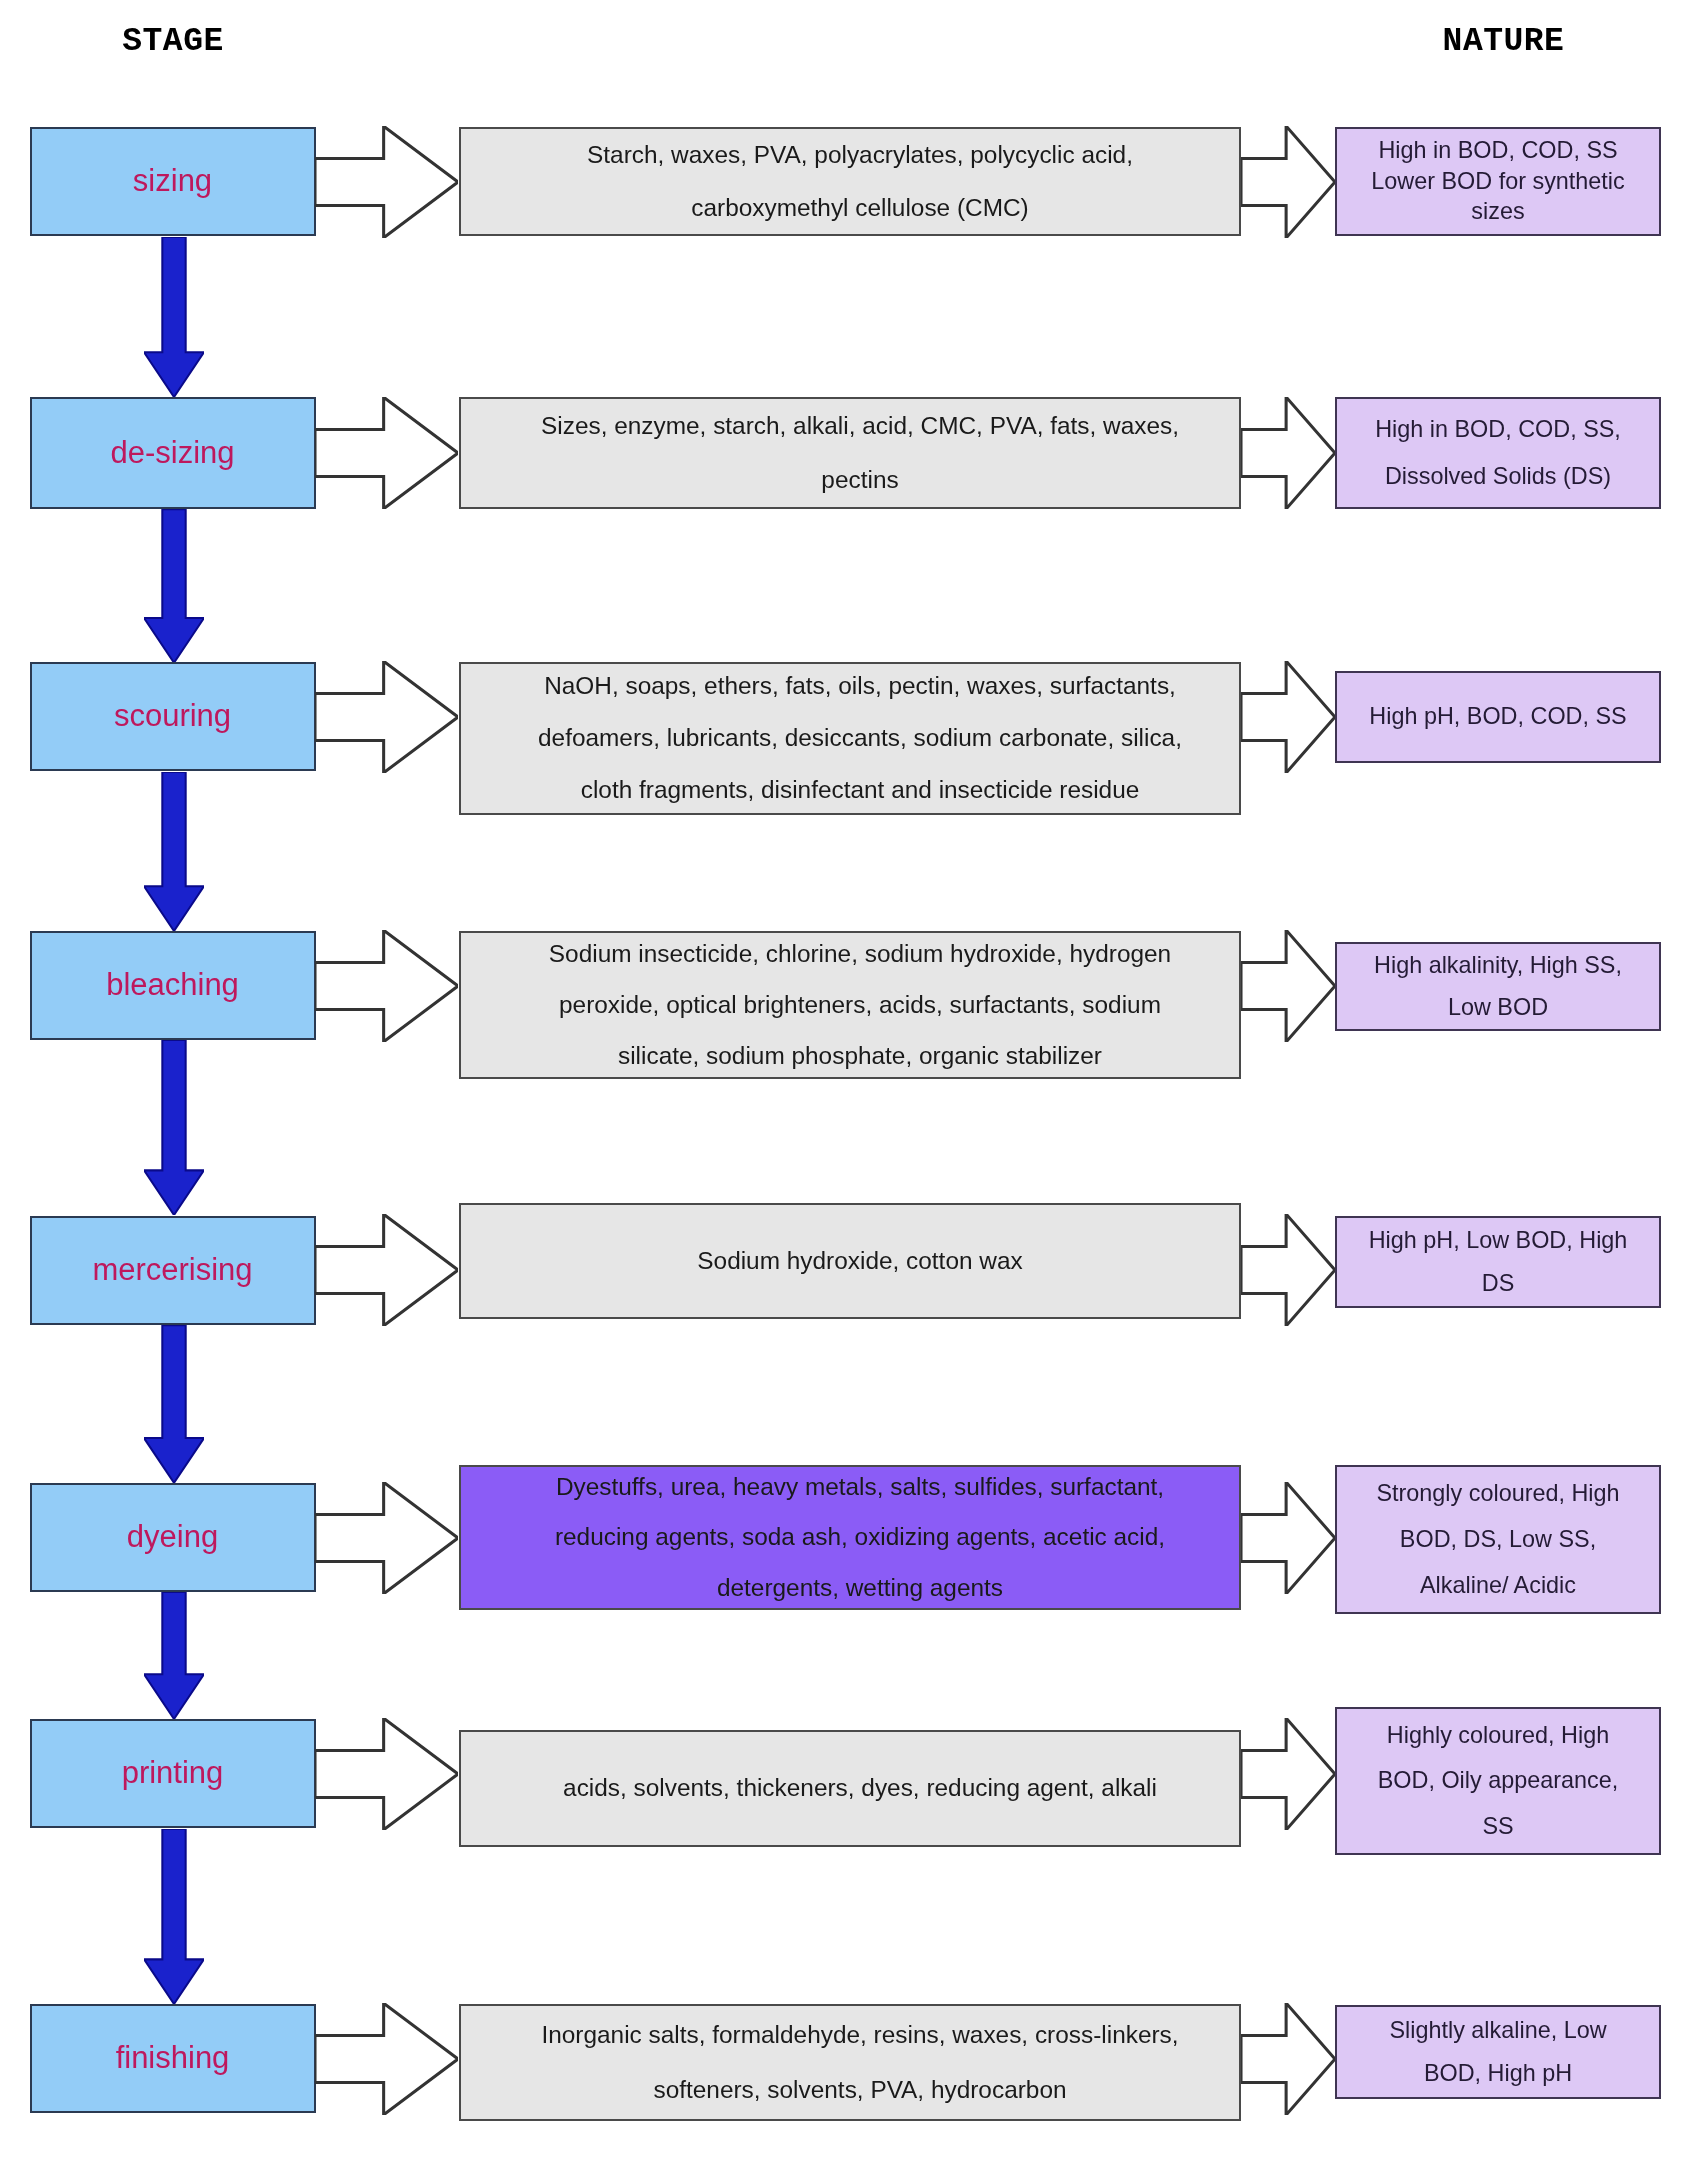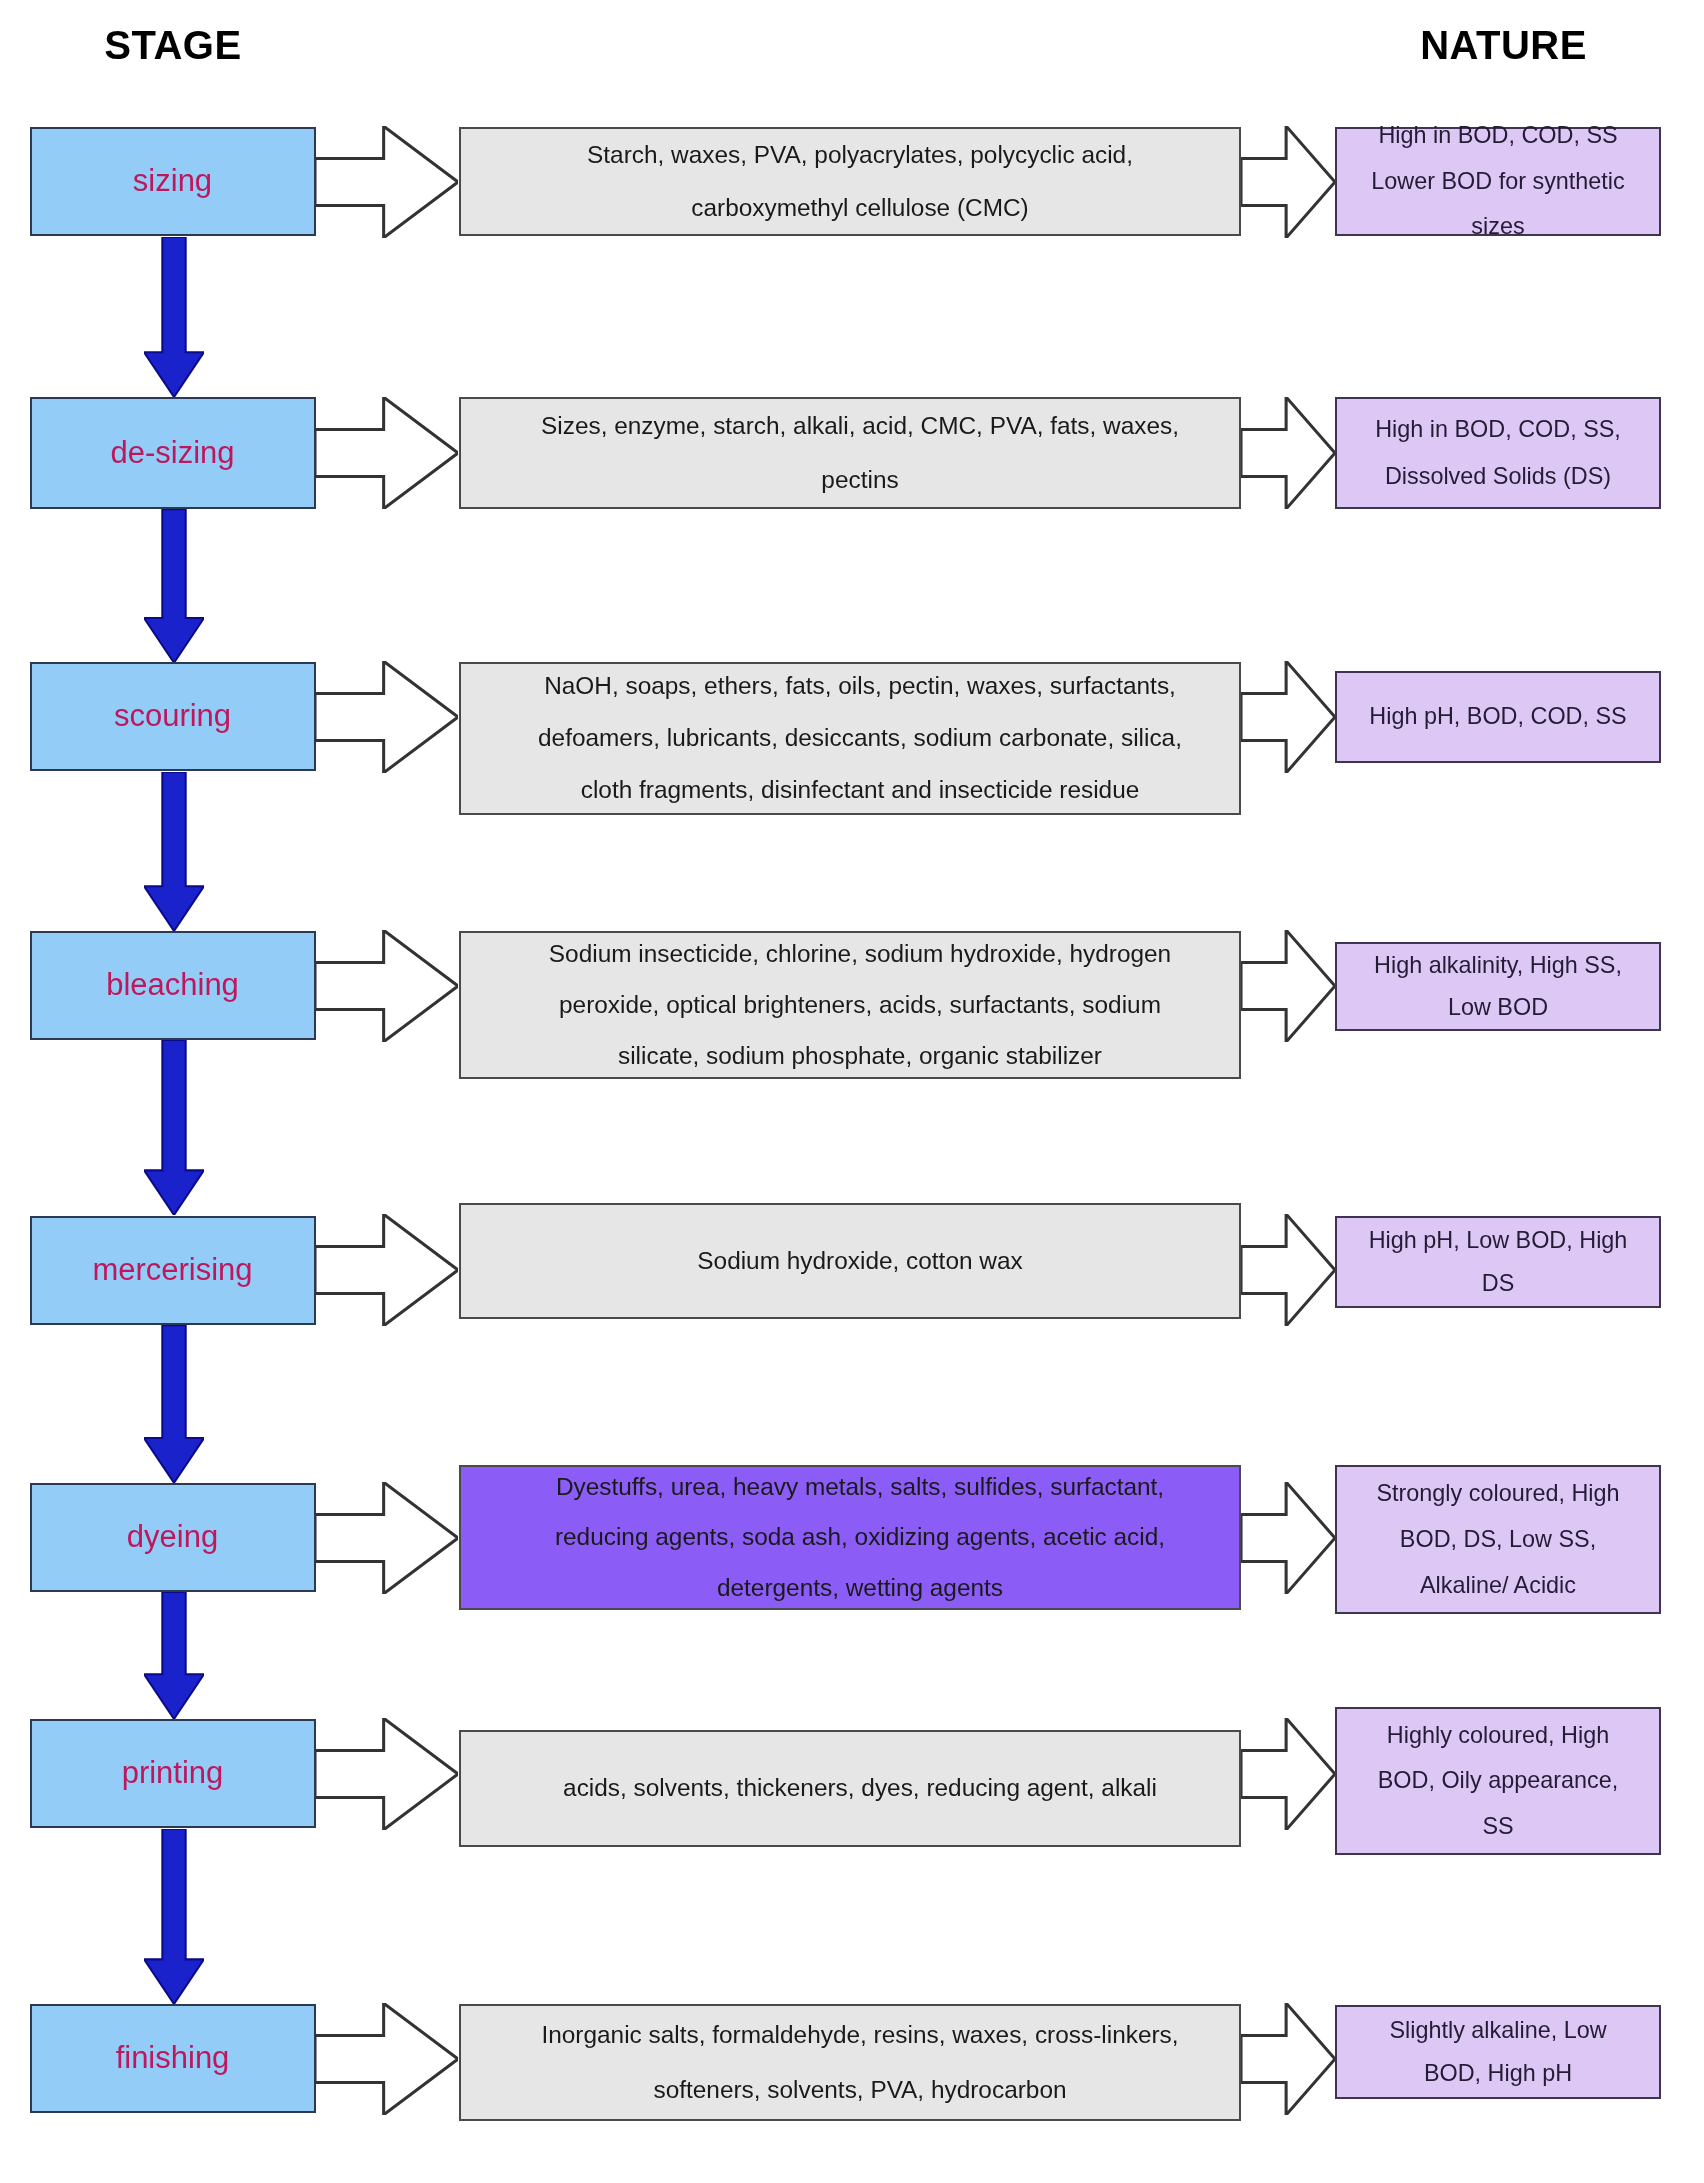--- a/index.html
+++ b/index.html
@@ -20,25 +20,26 @@
   .header-row {
     position: absolute;
     top: 23.4px;
     left: 0;
     width: 1705px;
     height: 56px;
   }
   .hdr {
     position: absolute;
     font-weight: bold;
-    font-size: 40px;
+    font-size: 33px;
     letter-spacing: 0.5px;
     color: #000000;
     text-align: center;
     white-space: nowrap;
+    font-family: Liberation Mono, monospace;
   }
   .hdr-stage      { left: 30.5px;   width: 285px; }
   .hdr-components { left: 473px;  width: 783px; }
   .hdr-nature     { left: 1333px; width: 341px; }
 
   
   .stage-box {
     position: absolute;
     left: 29.5px;
     width: 286px;
@@ -121,21 +122,21 @@
   </div>
 
   <div id="rows-host">
       <div class="stage-box" style="top:127px;height:109px;background:#93CCF7;border-color:#2b3a52">
              <span class="stage-label">sizing</span>
            </div>
       <div class="comp-box" style="top:127px;height:109px;background:#e6e6e6;border-color:#4a4a4a;gap:28px">
         <div class="comp-line">Starch, waxes, PVA, polyacrylates, polycyclic acid,</div>
         <div class="comp-line">carboxymethyl cellulose (CMC)</div>
       </div>
-      <div class="nat-box" style="top:127px;height:109px;background:#ddc8f5;border-color:#3f3552;gap:22px">
+      <div class="nat-box" style="top:127px;height:109px;background:#ddc8f5;border-color:#3f3552;gap:7px">
         <div class="nat-line">High in BOD, COD, SS</div>
         <div class="nat-line">Lower BOD for synthetic</div>
         <div class="nat-line">sizes</div>
       </div>
       <div class="harrow" style="left:315px;top:126px;width:143px;height:112px">
             <svg width="143" height="112" viewBox="0 0 282 220">
               <polygon points="0,63.800000000000004 135.35999999999999,63.800000000000004 135.35999999999999,0 282,110 135.35999999999999,220 135.35999999999999,156.2 0,156.2" fill="#ffffff" stroke="#333333" stroke-width="6"></polygon>
             </svg>
       </div>
       <div class="harrow" style="left:1241px;top:126px;width:94px;height:112px">

